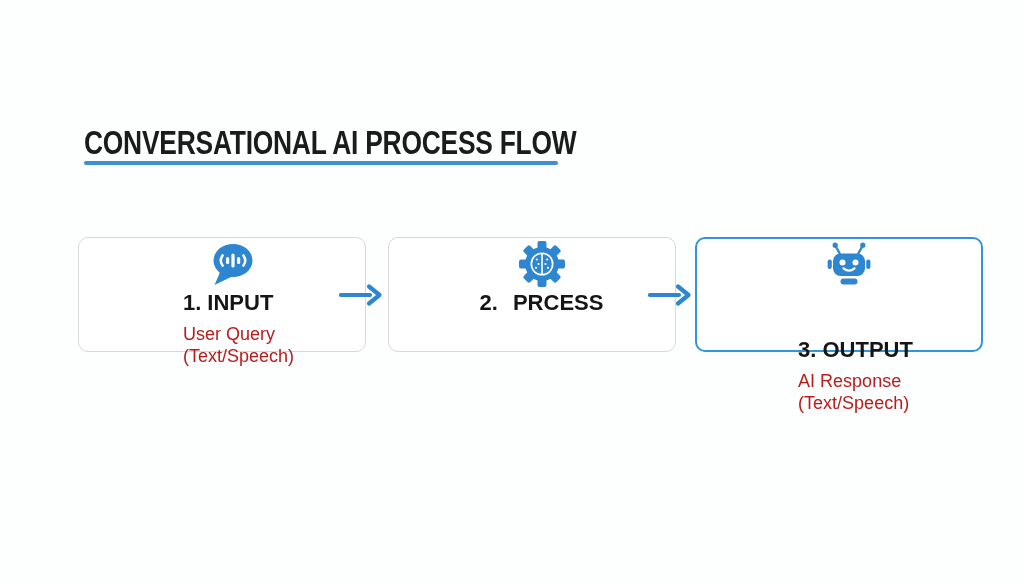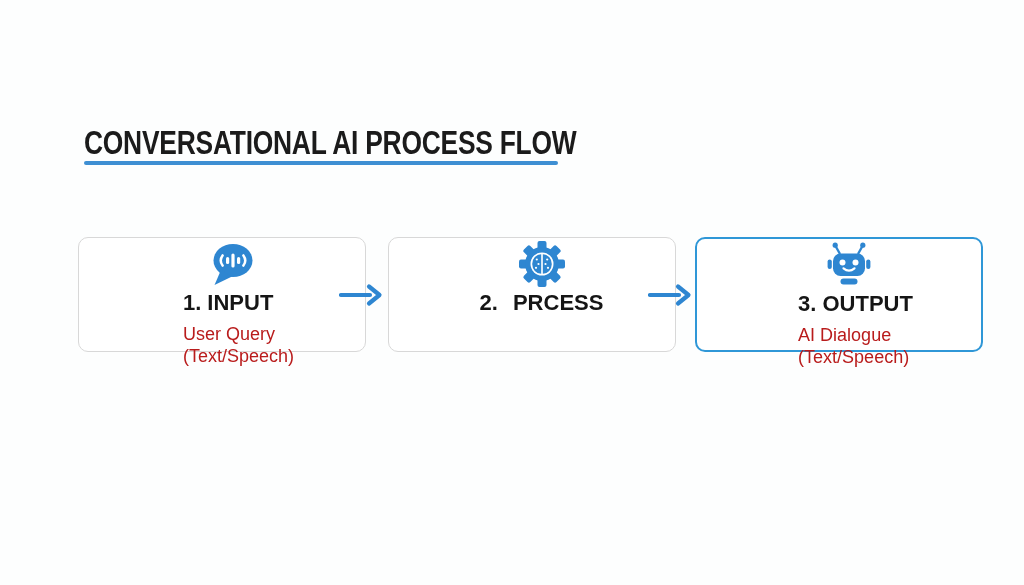--- a/index.html
+++ b/index.html
@@ -53,20 +53,21 @@
     display: flex;
     align-items: center;
     padding-left: 20px;
     flex-direction: column;
   }
   .step-card.pos-1 { left: 78px; }
   .step-card.pos-2 { left: 388px; }
   .step-card.pos-3 { left: 695px; }
   .step-card.highlighted {
     border: 2px solid #2f97d7;
+    gap: 46px;
   }
 
   .step-icon {
     width: 52px;
     height: 52px;
     flex: 0 0 auto;
   }
   .step-text {
     margin-left: 13px;
   }
@@ -184,19 +185,19 @@
       <circle cx="19.5" cy="23.5" r="3" fill="#ffffff"></circle>
       <circle cx="32.5" cy="23.5" r="3" fill="#ffffff"></circle>
       <path d="M20.5 29.3 Q26 33.8 31.5 29.3" stroke="#ffffff" stroke-width="2.2" fill="none" stroke-linecap="round"></path>
       <rect x="17.5" y="39.5" width="17" height="6" rx="3" fill="#2e86d1"></rect>
     </svg>
     <div class="step-text">
       <div class="step-heading">
         <span class="heading-num">3.</span><span class="heading-label">OUTPUT</span>
       </div>
       <div class="step-desc">
-        <div>AI Dialogue</div>
+        <div>AI Response</div>
         <div>(Text/Speech)</div>
       </div>
     </div>
   </div>
 
 </div>
 
 </body></html>

